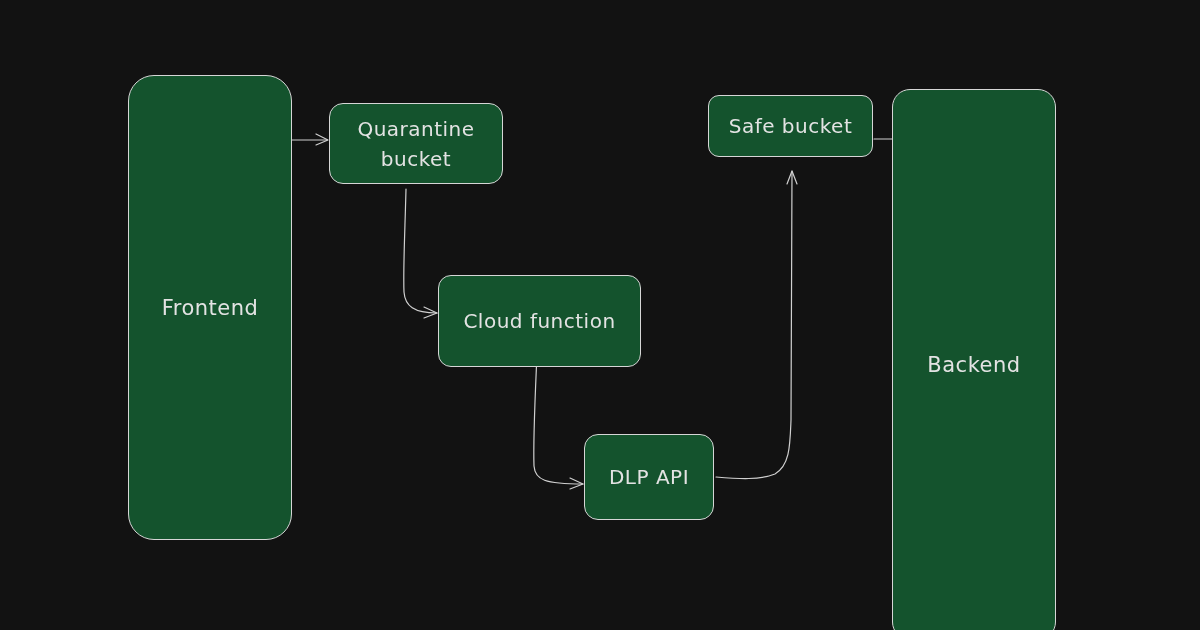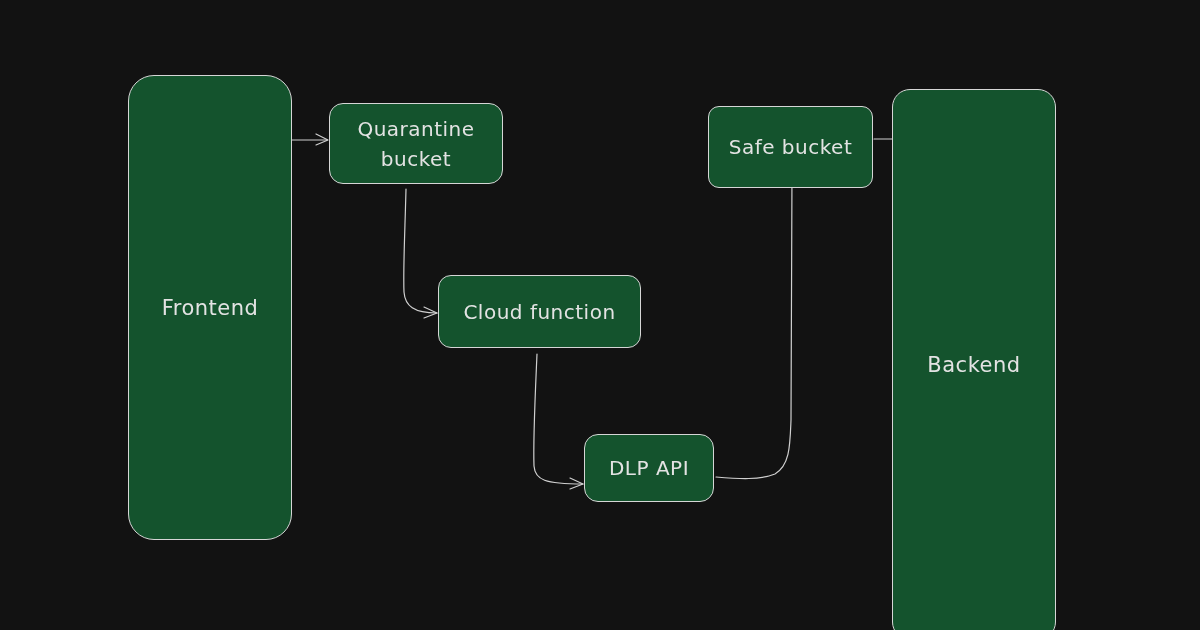--- a/index.html
+++ b/index.html
@@ -31,23 +31,23 @@
       text-align: center;
       color: #e3e3e3;
       font-size: 20px;
       line-height: 30px;
       letter-spacing: 0.5px;
       cursor: pointer;
     }
     .node span { white-space: pre-line; }
     #n-frontend { left: 128px; top: 75px; width: 164px; height: 465px; border-radius: 26px; }
     #n-quarantine { left: 329px; top: 103px; width: 174px; height: 81px; border-radius: 14px; }
-    #n-cloud { left: 438px; top: 275px; width: 203px; height: 73px; border-radius: 13px; align-items: center; }
-    #n-dlp { left: 584px; top: 434px; width: 130px; height: 68px; border-radius: 14px; }
-    #n-safe { left: 708px; top: 106px; width: 165px; height: 82px; border-radius: 11px; }
+    #n-cloud { left: 438px; top: 275px; width: 203px; height: 92px; border-radius: 13px; align-items: center; }
+    #n-dlp { left: 584px; top: 434px; width: 130px; height: 86px; border-radius: 14px; }
+    #n-safe { left: 708px; top: 95px; width: 165px; height: 62px; border-radius: 11px; }
     #n-backend { left: 892px; top: 89px; width: 164px; height: 551px; border-radius: 18px; }
     #n-frontend span, #n-backend span { font-size: 21px; }
     svg path.edge { fill: none; stroke: #d0d0d0; stroke-width: 1.2; stroke-linecap: round; stroke-linejoin: round; }
   </style>
 </head>
 <body>
 
 <div id="canvas">
   <svg width="1200" height="630" style="position:absolute;left:0;top:0;">
     <g>

